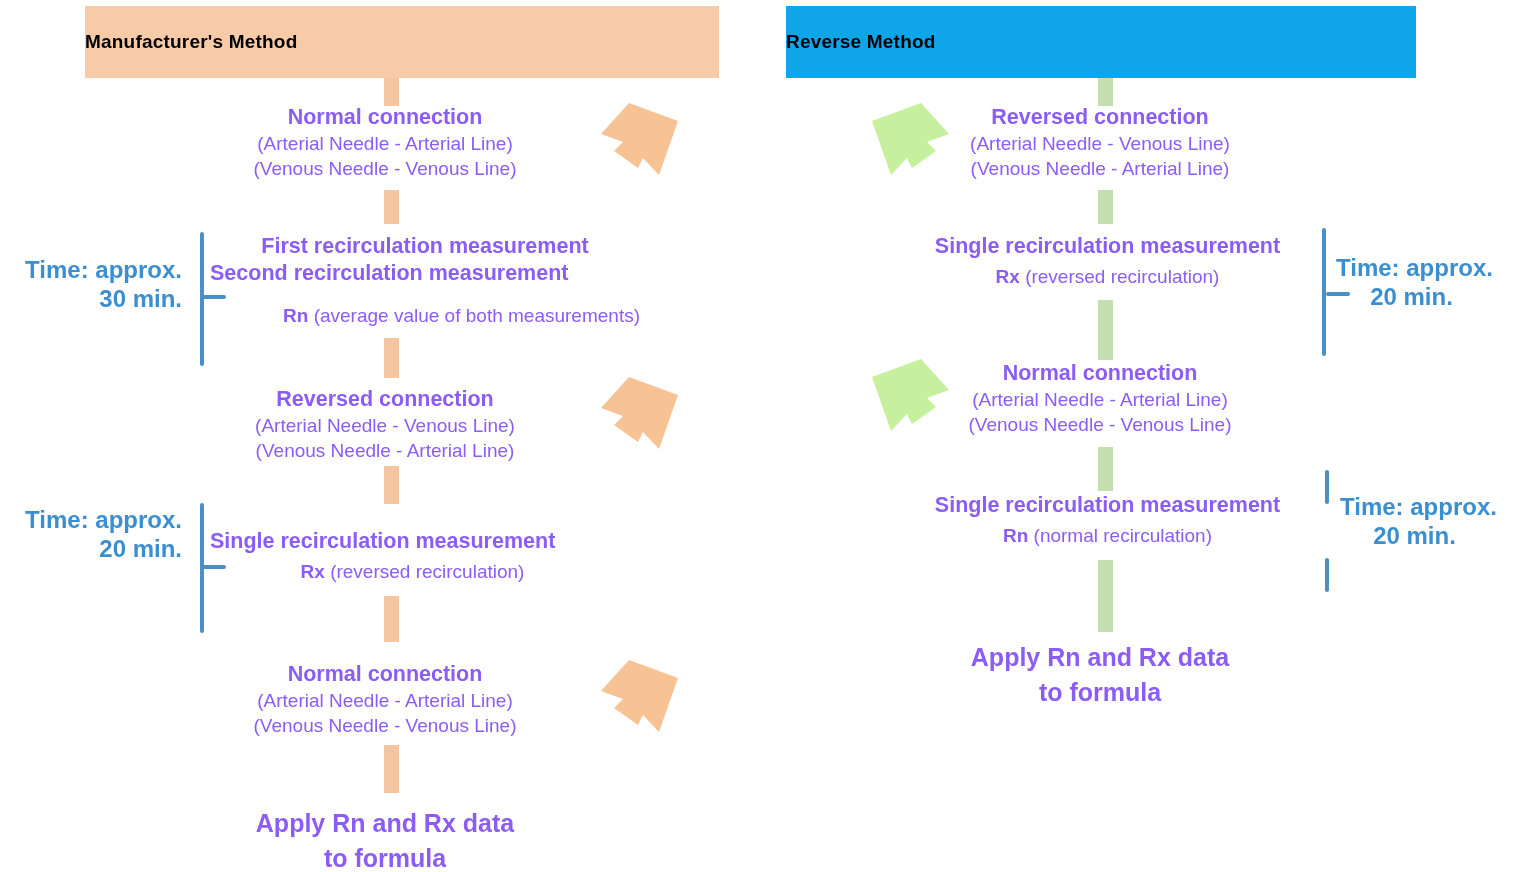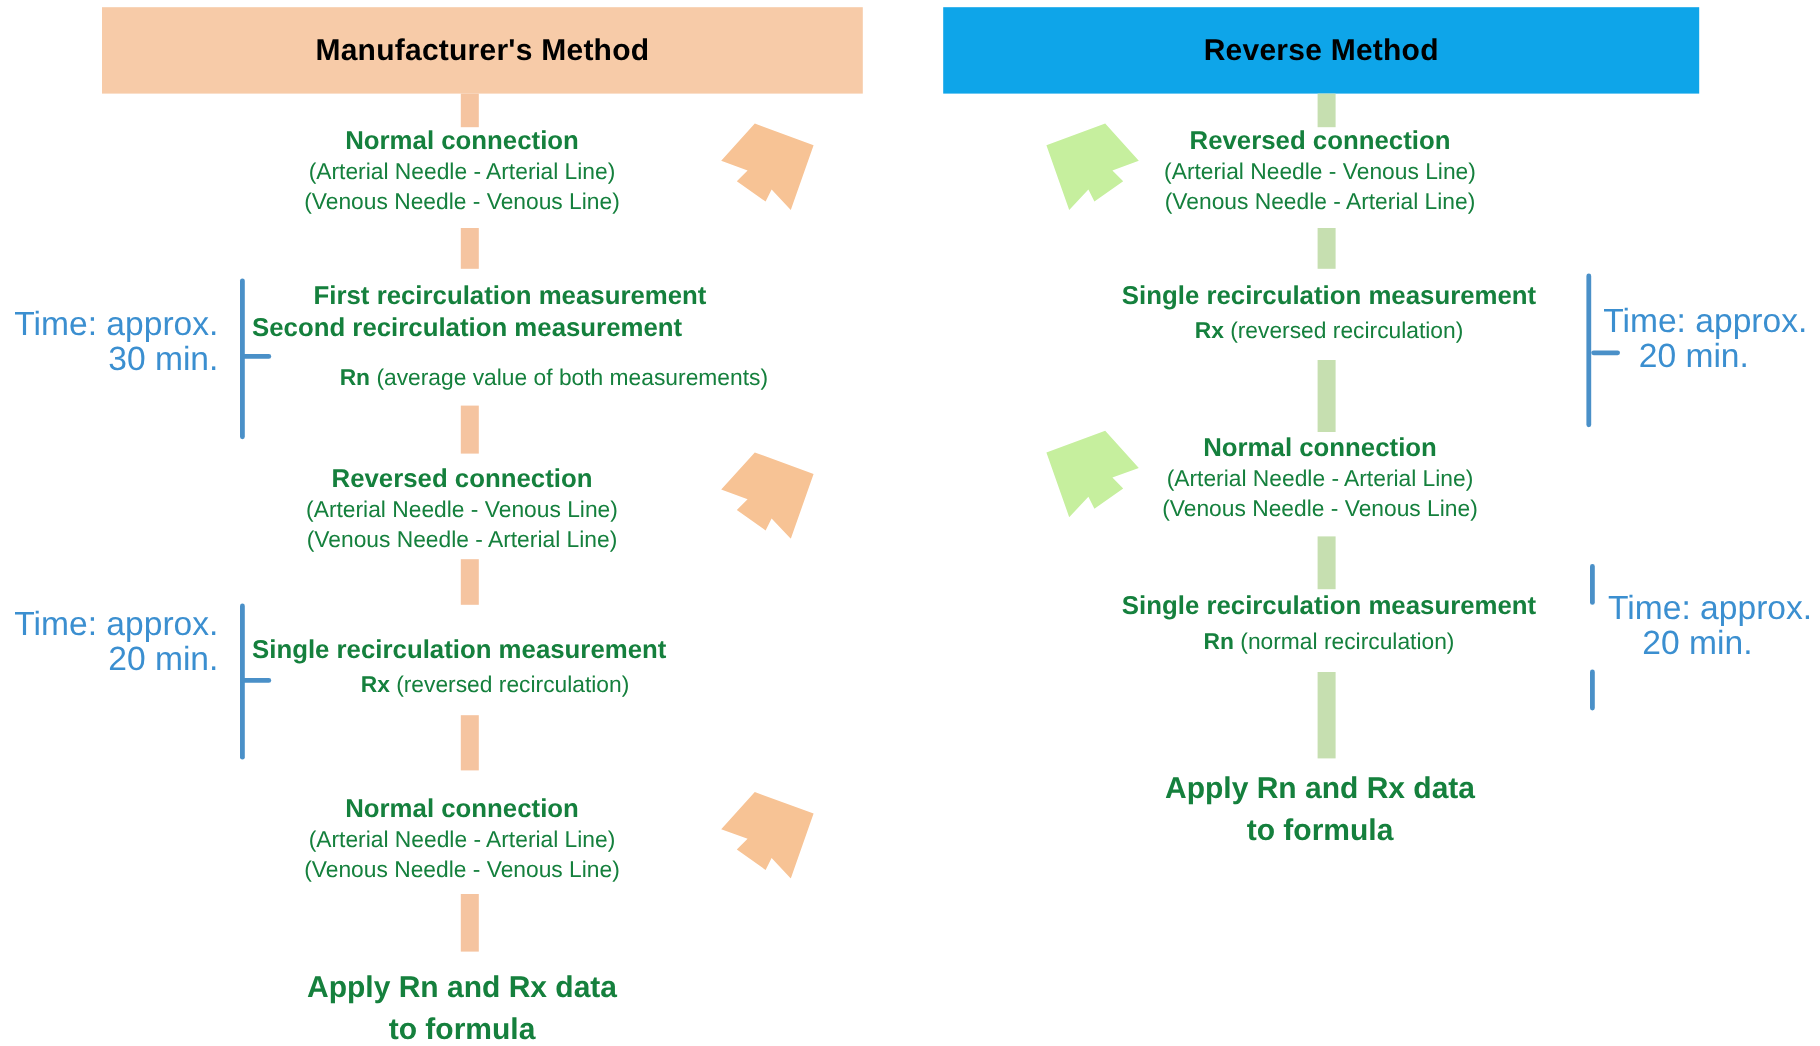--- a/index.html
+++ b/index.html
@@ -19,43 +19,43 @@
     left: 0; top: 0;
     width: 1517px;
     height: 872px;
   }
   
   .method-header {
     position: absolute;
     height: 72px;
     display: flex;
     align-items: center;
-    justify-content: center;
-    font-size: 25px;
+    justify-content: flex-start;
+    font-size: 19px;
     font-weight: bold;
     color: #000000;
     letter-spacing: 0.2px;
   }
   .method-header.left {
     left: 85px;
     top: 6px;
     width: 634px;
     background: #F7CBA8;
   }
   .method-header.right {
     left: 786px;
     top: 6px;
     width: 630px;
     background: #0ea5e9;
   }
   
   .node {
     position: absolute;
     text-align: center;
-    color: #15803d;
+    color: #8b5cf6;
   }
   .node .title {
     font-size: 21.5px;
     font-weight: bold;
     line-height: 27px;
     white-space: nowrap;
   }
   .node .sub {
     font-size: 19px;
     font-weight: normal;
@@ -96,22 +96,22 @@
     height: 4px;
     background: #4A90C8;
     border-radius: 2px;
   }
   .bracket.left-side .tick { right: 4px; }
   .bracket.right-side .tick { left: 4px; }
 
   .time-label {
     position: absolute;
     color: #3B8FD0;
-    font-size: 28px;
-    font-weight: normal;
+    font-size: 24px;
+    font-weight: bold;
     line-height: 29px;
     white-space: nowrap;
   }
   .time-label.al-right { text-align: right; }
   .time-label.al-left { text-align: left; }
 
   
   .arrow {
     position: absolute;
     width: 88px;

